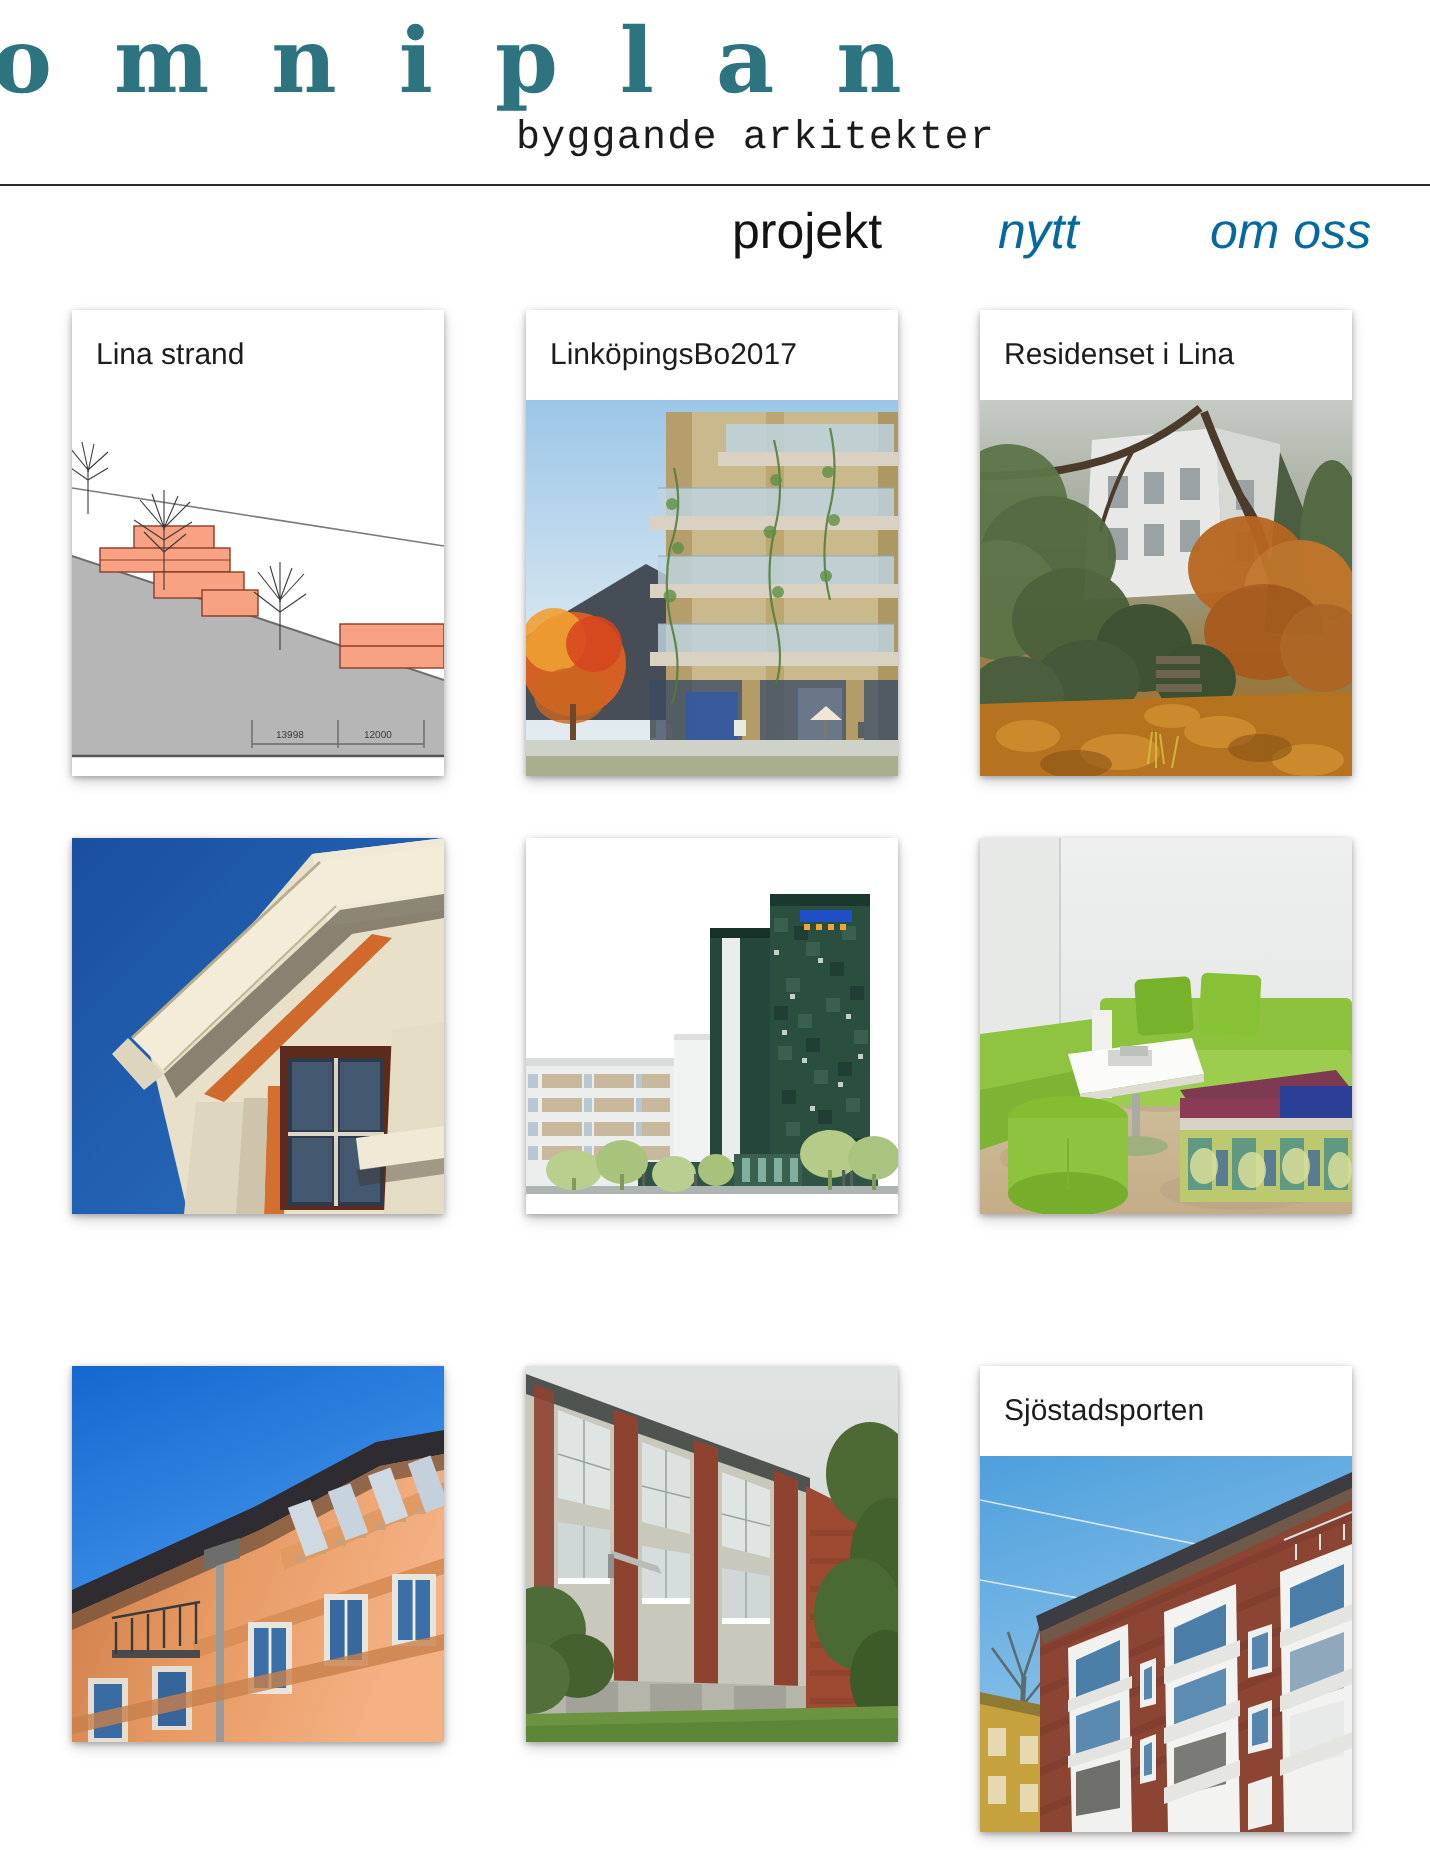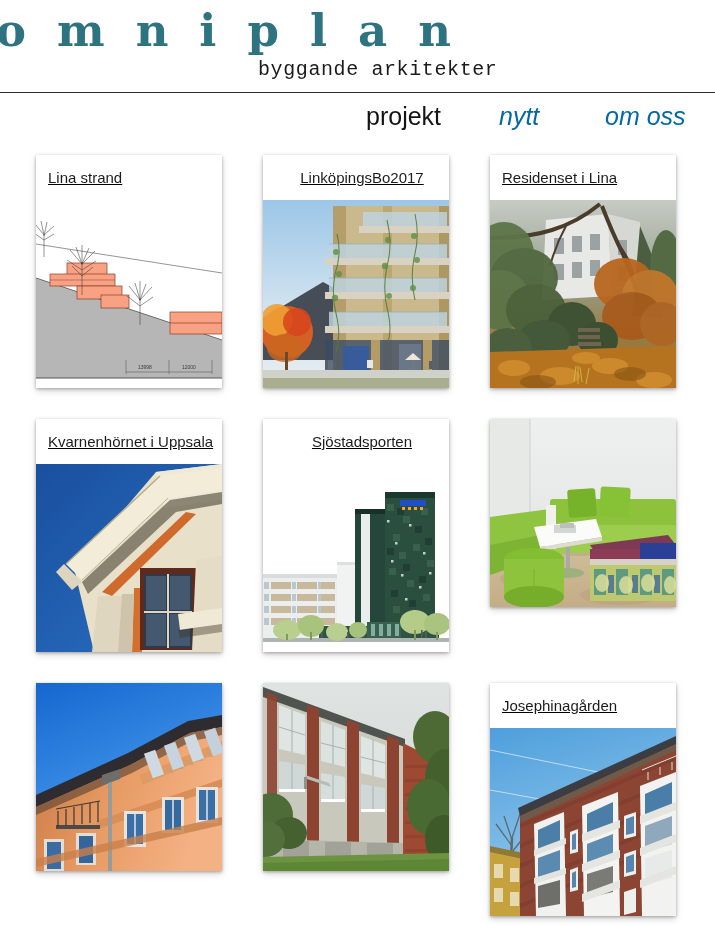--- a/index.html
+++ b/index.html
@@ -58,24 +58,23 @@
   #grid{
     position:absolute;top:155px;left:0;width:715px;
   }
   .row{position:relative;height:264px;}
   .card{
     position:absolute;
     width:186px;
     background:#ffffff;
     box-shadow:0 1px 3px rgba(0,0,0,.28), 0 3px 7px rgba(0,0,0,.16);
     overflow:hidden;
-    text-decoration:underline;
   }
   .card.c0{left:36px;}
-  .card.c1{left:263px;text-align:center;}
+  .card.c1{left:263px;}
   .card.c2{left:490px;}
   .card-title{
     height:45px;
     line-height:45px;
     padding:0 0 0 12px;
     font-family:"Liberation Sans", sans-serif;
     font-size:15px;
     color:#1c1c1c;
     background:#fff;
     white-space:nowrap;
@@ -356,21 +355,20 @@
             <path d="M84 182 l2 -16 M88 184 l0 -18 M92 182 l-2 -15 M96 184 l3 -16"></path>
           </g>
         </svg>
       </div>
     </div>
   </div>
 
   <div class="row">
 
     <div class="card c0">
-      <div class="card-title">Kvarnenhörnet i Uppsala</div>
       <div class="card-thumb t-kvarn">
         <svg viewBox="0 0 186 188" preserveAspectRatio="none" width="186" height="188">
           <defs>
             <linearGradient id="skyK" x1="0" y1="0" x2="1" y2="1">
               <stop offset="0" stop-color="#1a4f9e"></stop>
                 <stop offset="1" stop-color="#2a71c4"></stop>
             </linearGradient>
           </defs>
           <rect width="186" height="188" fill="url(#skyK)"></rect>
 
@@ -403,21 +401,20 @@
 
           <path d="M142 150 L186 144 L186 160 L144 166 Z" fill="#efe9d6"></path>
           <path d="M142 166 L186 160 L186 168 L144 174 Z" fill="#3b3427" opacity="0.4"></path>
 
           <path d="M28 100 L46 118 L36 126 L20 108 Z" fill="#ddd5bd"></path>
         </svg>
       </div>
     </div>
 
     <div class="card c1">
-      <div class="card-title">Sjöstadsporten</div>
       <div class="card-thumb t-sjostad">
         <svg viewBox="0 0 186 188" preserveAspectRatio="none" width="186" height="188">
           <rect width="186" height="188" fill="#ffffff"></rect>
 
           <rect x="0" y="112" width="74" height="62" fill="#eceeee"></rect>
           <rect x="0" y="110" width="74" height="4" fill="#d8dcdc"></rect>
           <g fill="#c8b89c">
             <rect x="8" y="118" width="20" height="7"></rect>
               <rect x="34" y="118" width="20" height="7"></rect>
               <rect x="58" y="118" width="14" height="7"></rect>
@@ -782,21 +779,21 @@
             <ellipse cx="2" cy="156" rx="20" ry="18" fill="#536f3c"></ellipse>
           </g>
 
           <path d="M0 174 L186 170 L186 188 L0 188 Z" fill="#6c9440"></path>
           <path d="M0 180 L186 176 L186 188 L0 188 Z" fill="#5d8636"></path>
         </svg>
       </div>
     </div>
 
     <div class="card c2">
-      <div class="card-title">Josephinagården</div>
+      <div class="card-title">Sjöstadsporten</div>
       <div class="card-thumb t-joseph">
         <svg viewBox="0 0 186 188" preserveAspectRatio="none" width="186" height="188">
           <defs>
             <linearGradient id="skyJo" x1="0" y1="0" x2="0.3" y2="1">
               <stop offset="0" stop-color="#4e9fdc"></stop>
                 <stop offset="1" stop-color="#9ccdee"></stop>
             </linearGradient>
           </defs>
           <rect width="186" height="188" fill="url(#skyJo)"></rect>
 

